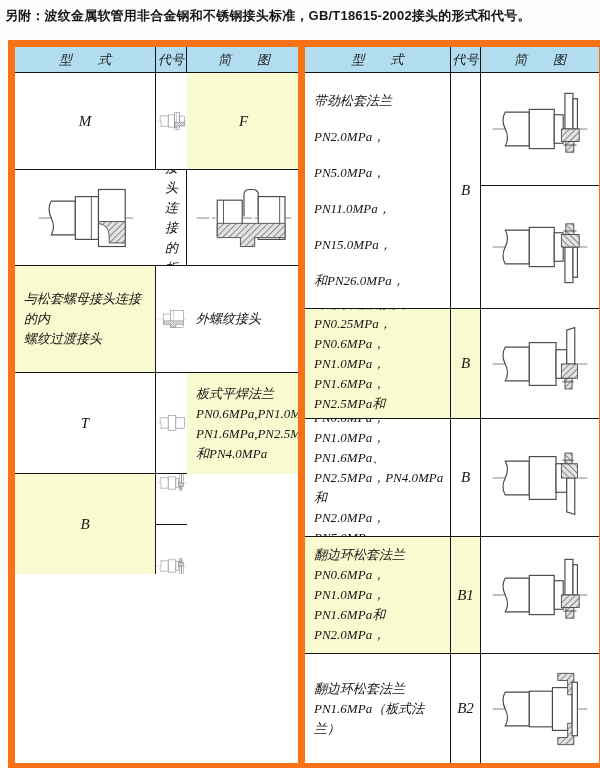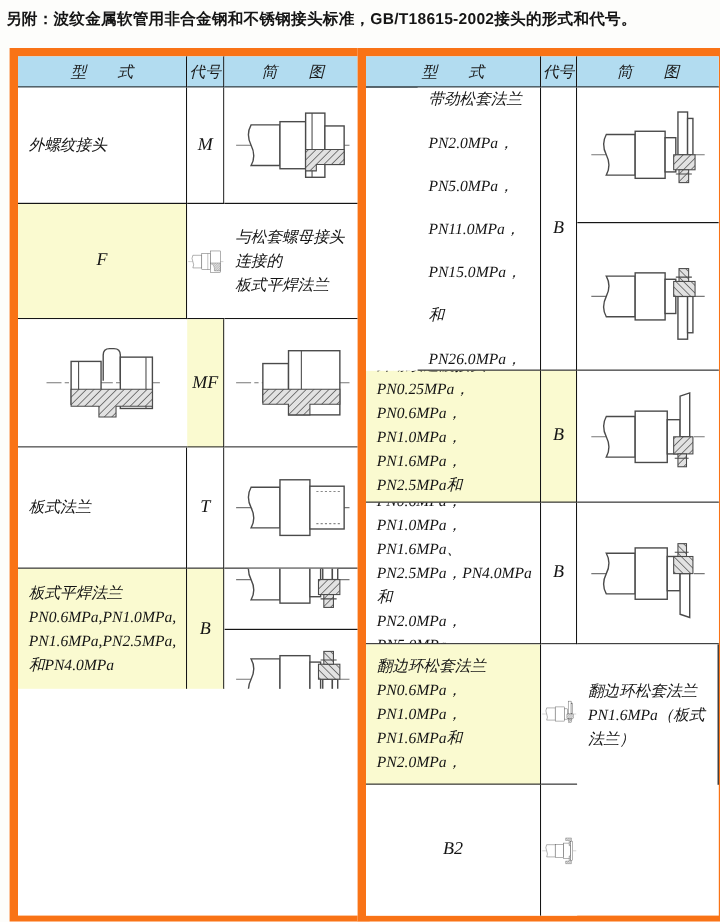--- a/index.html
+++ b/index.html
@@ -7,21 +7,21 @@
   .page{position:absolute;inset:0;}
   .title{position:absolute;left:5px;top:7px;width:592px;font-size:13px;font-weight:bold;color:#151515;letter-spacing:0.2px;}
   .tbl{position:absolute;display:grid;background:#fff;border:7px solid #f97316;font-style:italic;}
   #tleft{left:8px;top:40px;width:286px;height:716px;grid-template-columns:141px 31px 1fr;grid-template-rows:26px 97px 96px 107px 101px 100px 1fr;}
   #tright{left:298px;top:40px;width:294px;height:716px;grid-template-columns:146px 30px 1fr;grid-template-rows:26px 236px 110px 118px 117px 1fr;}
   .cell{box-sizing:border-box;border-right:1.5px solid #151515;border-bottom:1.5px solid #151515;display:flex;align-items:center;overflow:hidden;background:#fff;}
   .cl{border-right:none;}
   .rl{border-bottom:none;}
   .hd{background:#b2dcf0;justify-content:center;font-size:13px;color:#1c1c1c;font-family:"Liberation Serif",serif;}
   .tcell{padding:4px 4px 4px 9px;font-size:13px;line-height:20px;color:#141414;white-space:pre-line;font-family:"Liberation Serif",serif;}
-  .loose{line-height:36px;margin-left:43px;}
+  .loose{line-height:36px;}
   .ccell{justify-content:center;font-family:"Liberation Serif",serif;font-size:15px;color:#141414;}
   .dcell{justify-content:center;}
   .yl{background:#fafad0;}
   .dstack{flex-direction:column;align-items:stretch;padding:0;}
   .dhalf{display:flex;align-items:center;justify-content:center;border-bottom:1.5px solid #151515;}
   .dhalf.hb{border-bottom:none;}
   .f50{flex:50;} .f48{flex:48;} .f52{flex:52;}
   .dia{width:104px;height:82px;}
 </style>
 </head>
@@ -115,21 +115,20 @@
 
 <div class="page">
 
   <div class="title">另附：波纹金属软管用非合金钢和不锈钢接头标准，GB/T18615-2002接头的形式和代号。</div>
 
   <div class="tbl" id="tleft">
     <div class="cell hd">型　　式</div>
     <div class="cell hd">代号</div>
     <div class="cell hd cl">简　　图</div>
 
-    <div class="cell tcell">外螺纹接头</div>
     <div class="cell ccell">M</div>
     <div class="cell dcell cl">
       <svg class="dia" viewBox="0 0 112 92">
           <use href="#d-m"></use>
         </svg>
     </div>
 
     <div class="cell ccell yl">F</div>
     <div class="cell dcell cl">
       <svg class="dia" viewBox="0 0 112 92">
@@ -138,28 +137,29 @@
     </div>
 
     <div class="cell tcell">与松套螺母接头连接的
 板式平焊法兰</div>
     <div class="cell dcell cl">
       <svg class="dia" viewBox="0 0 112 92">
           <use href="#d-mm"></use>
         </svg>
     </div>
 
-    <div class="cell ccell yl">MF</div>
+    <div class="cell tcell yl">与松套螺母接头连接的内
+螺纹过渡接头</div>
     <div class="cell dcell cl">
       <svg class="dia" viewBox="0 0 112 92">
           <use href="#d-mf"></use>
         </svg>
     </div>
 
-    <div class="cell tcell">板式法兰</div>
+    <div class="cell tcell">外螺纹接头</div>
     <div class="cell ccell">T</div>
     <div class="cell dcell cl">
       <svg class="dia" viewBox="0 0 112 92">
           <use href="#d-t"></use>
         </svg>
     </div>
 
     <div class="cell tcell yl rl">板式平焊法兰
 PN0.6MPa,PN1.0MPa,
 PN1.6MPa,PN2.5MPa,
@@ -222,20 +222,21 @@
     <div class="cell ccell">B</div>
     <div class="cell dcell cl">
       <svg class="dia" viewBox="0 0 112 92">
           <use href="#d-weld" transform="translate(0,92) scale(1,-1)"></use>
         </svg>
     </div>
 
     <div class="cell tcell yl">翻边环松套法兰
 PN0.6MPa，PN1.0MPa，
 PN1.6MPa和PN2.0MPa，</div>
+    <div class="cell ccell yl">B1</div>
     <div class="cell dcell cl">
       <svg class="dia" viewBox="0 0 112 92">
           <use href="#d-flg"></use>
         </svg>
     </div>
 
     <div class="cell tcell rl">翻边环松套法兰
 PN1.6MPa（板式法兰）</div>
     <div class="cell ccell rl">B2</div>
     <div class="cell dcell cl rl">

